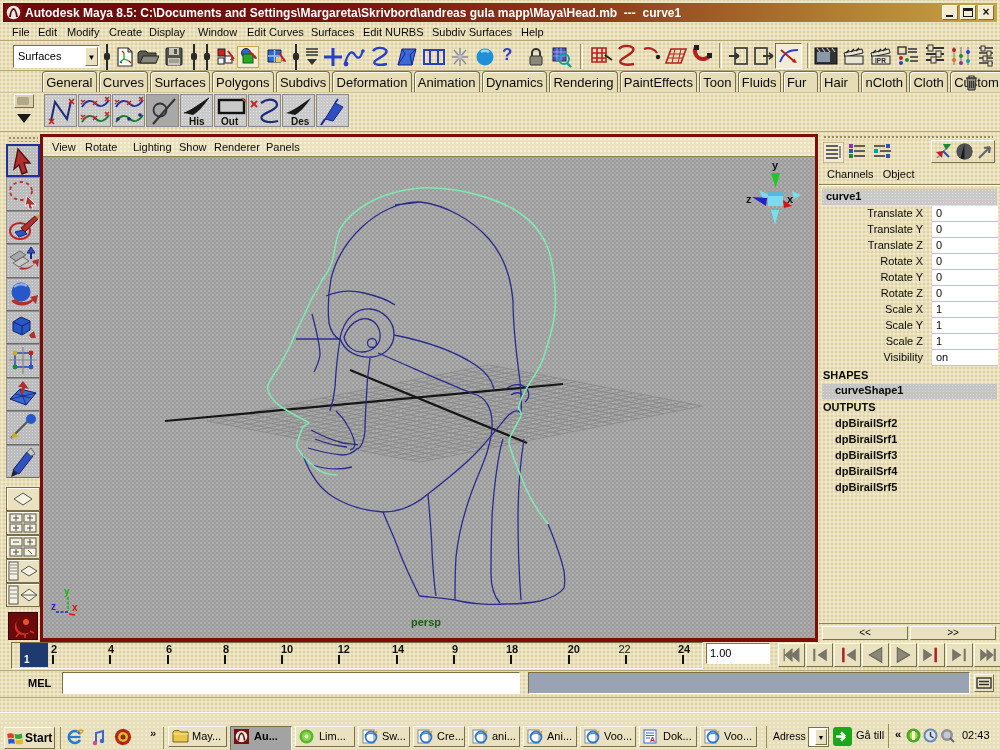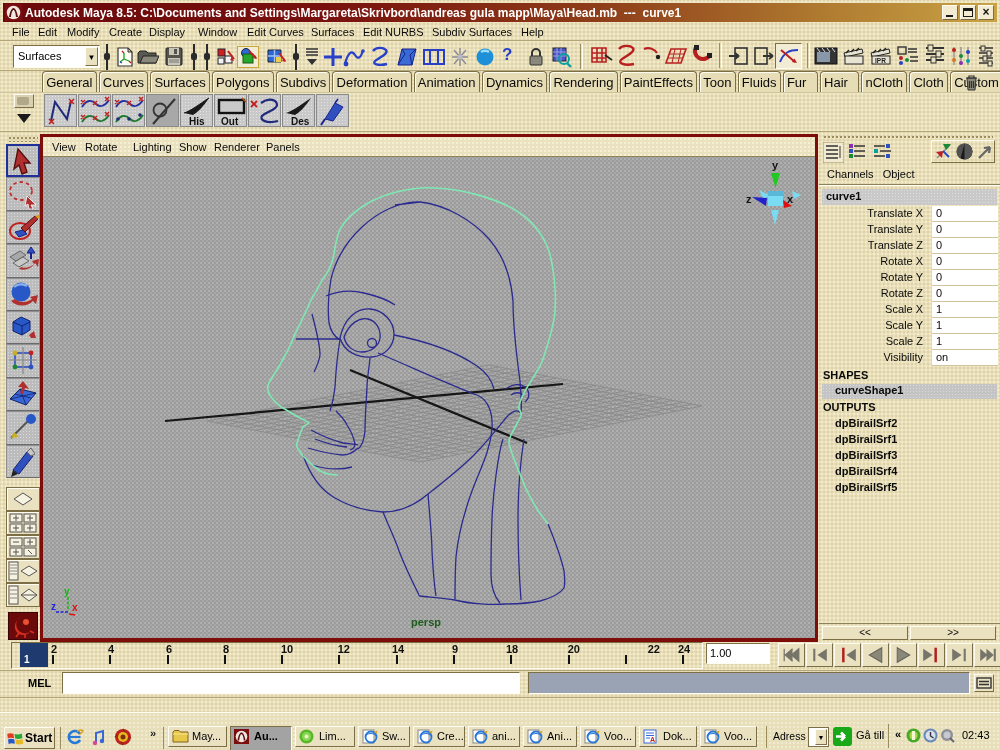--- a/index.html
+++ b/index.html
@@ -663,21 +663,21 @@
     <span class="abs" style="left:330px;top:2px;width:20px;text-align:right;font-weight:bold;color:#111">12</span>
     <div class="abs" style="left:338px;top:14px;width:2px;height:9px;background:#111"></div>
     <span class="abs" style="left:388px;top:2px;width:20px;text-align:center;font-weight:bold;color:#111">14</span>
     <div class="abs" style="left:396px;top:14px;width:2px;height:9px;background:#111"></div>
     <span class="abs" style="left:445px;top:2px;width:20px;text-align:center;font-weight:bold;color:#111">9</span>
     <div class="abs" style="left:453px;top:14px;width:2px;height:9px;background:#111"></div>
     <span class="abs" style="left:502px;top:2px;width:20px;text-align:center;font-weight:bold;color:#111">18</span>
     <div class="abs" style="left:510px;top:14px;width:2px;height:9px;background:#111"></div>
     <span class="abs" style="left:560px;top:2px;width:20px;text-align:right;font-weight:bold;color:#111">20</span>
     <div class="abs" style="left:568px;top:14px;width:2px;height:9px;background:#111"></div>
-    <span class="abs" style="left:617px;top:2px;width:43px;text-align:right;font-weight:bold;color:#111">22</span>
+    <span class="abs" style="left:617px;top:2px;width:15px;text-align:center;font-weight:normal;color:#111">22</span>
     <div class="abs" style="left:625px;top:14px;width:2px;height:9px;background:#111"></div>
     <span class="abs" style="left:674px;top:2px;width:20px;text-align:center;font-weight:bold;color:#111">24</span>
     <div class="abs" style="left:682px;top:14px;width:2px;height:9px;background:#111"></div>
   <div class="abs" style="left:706px;top:2px;width:64px;height:21px;background:#fff;border:1px solid #7d6f45;border-bottom-color:#fffdf2;border-right-color:#fffdf2">
       <span style="position:absolute;left:3px;top:3px">1.00</span>
     </div>
   <div class="abs" style="left:778px;top:2px;display:flex">
       <div class="tbtn" style="width:27px;height:24px;margin-right:1px;position:relative">
         <svg width="25" height="22" viewBox="0 0 24 20">
           <path d="M5 4 v12 M19 4 l-7 6 7 6 z M13 4 l-7 6 7 6" fill="#77756a" stroke="#77756a" stroke-width="1.2"></path>

